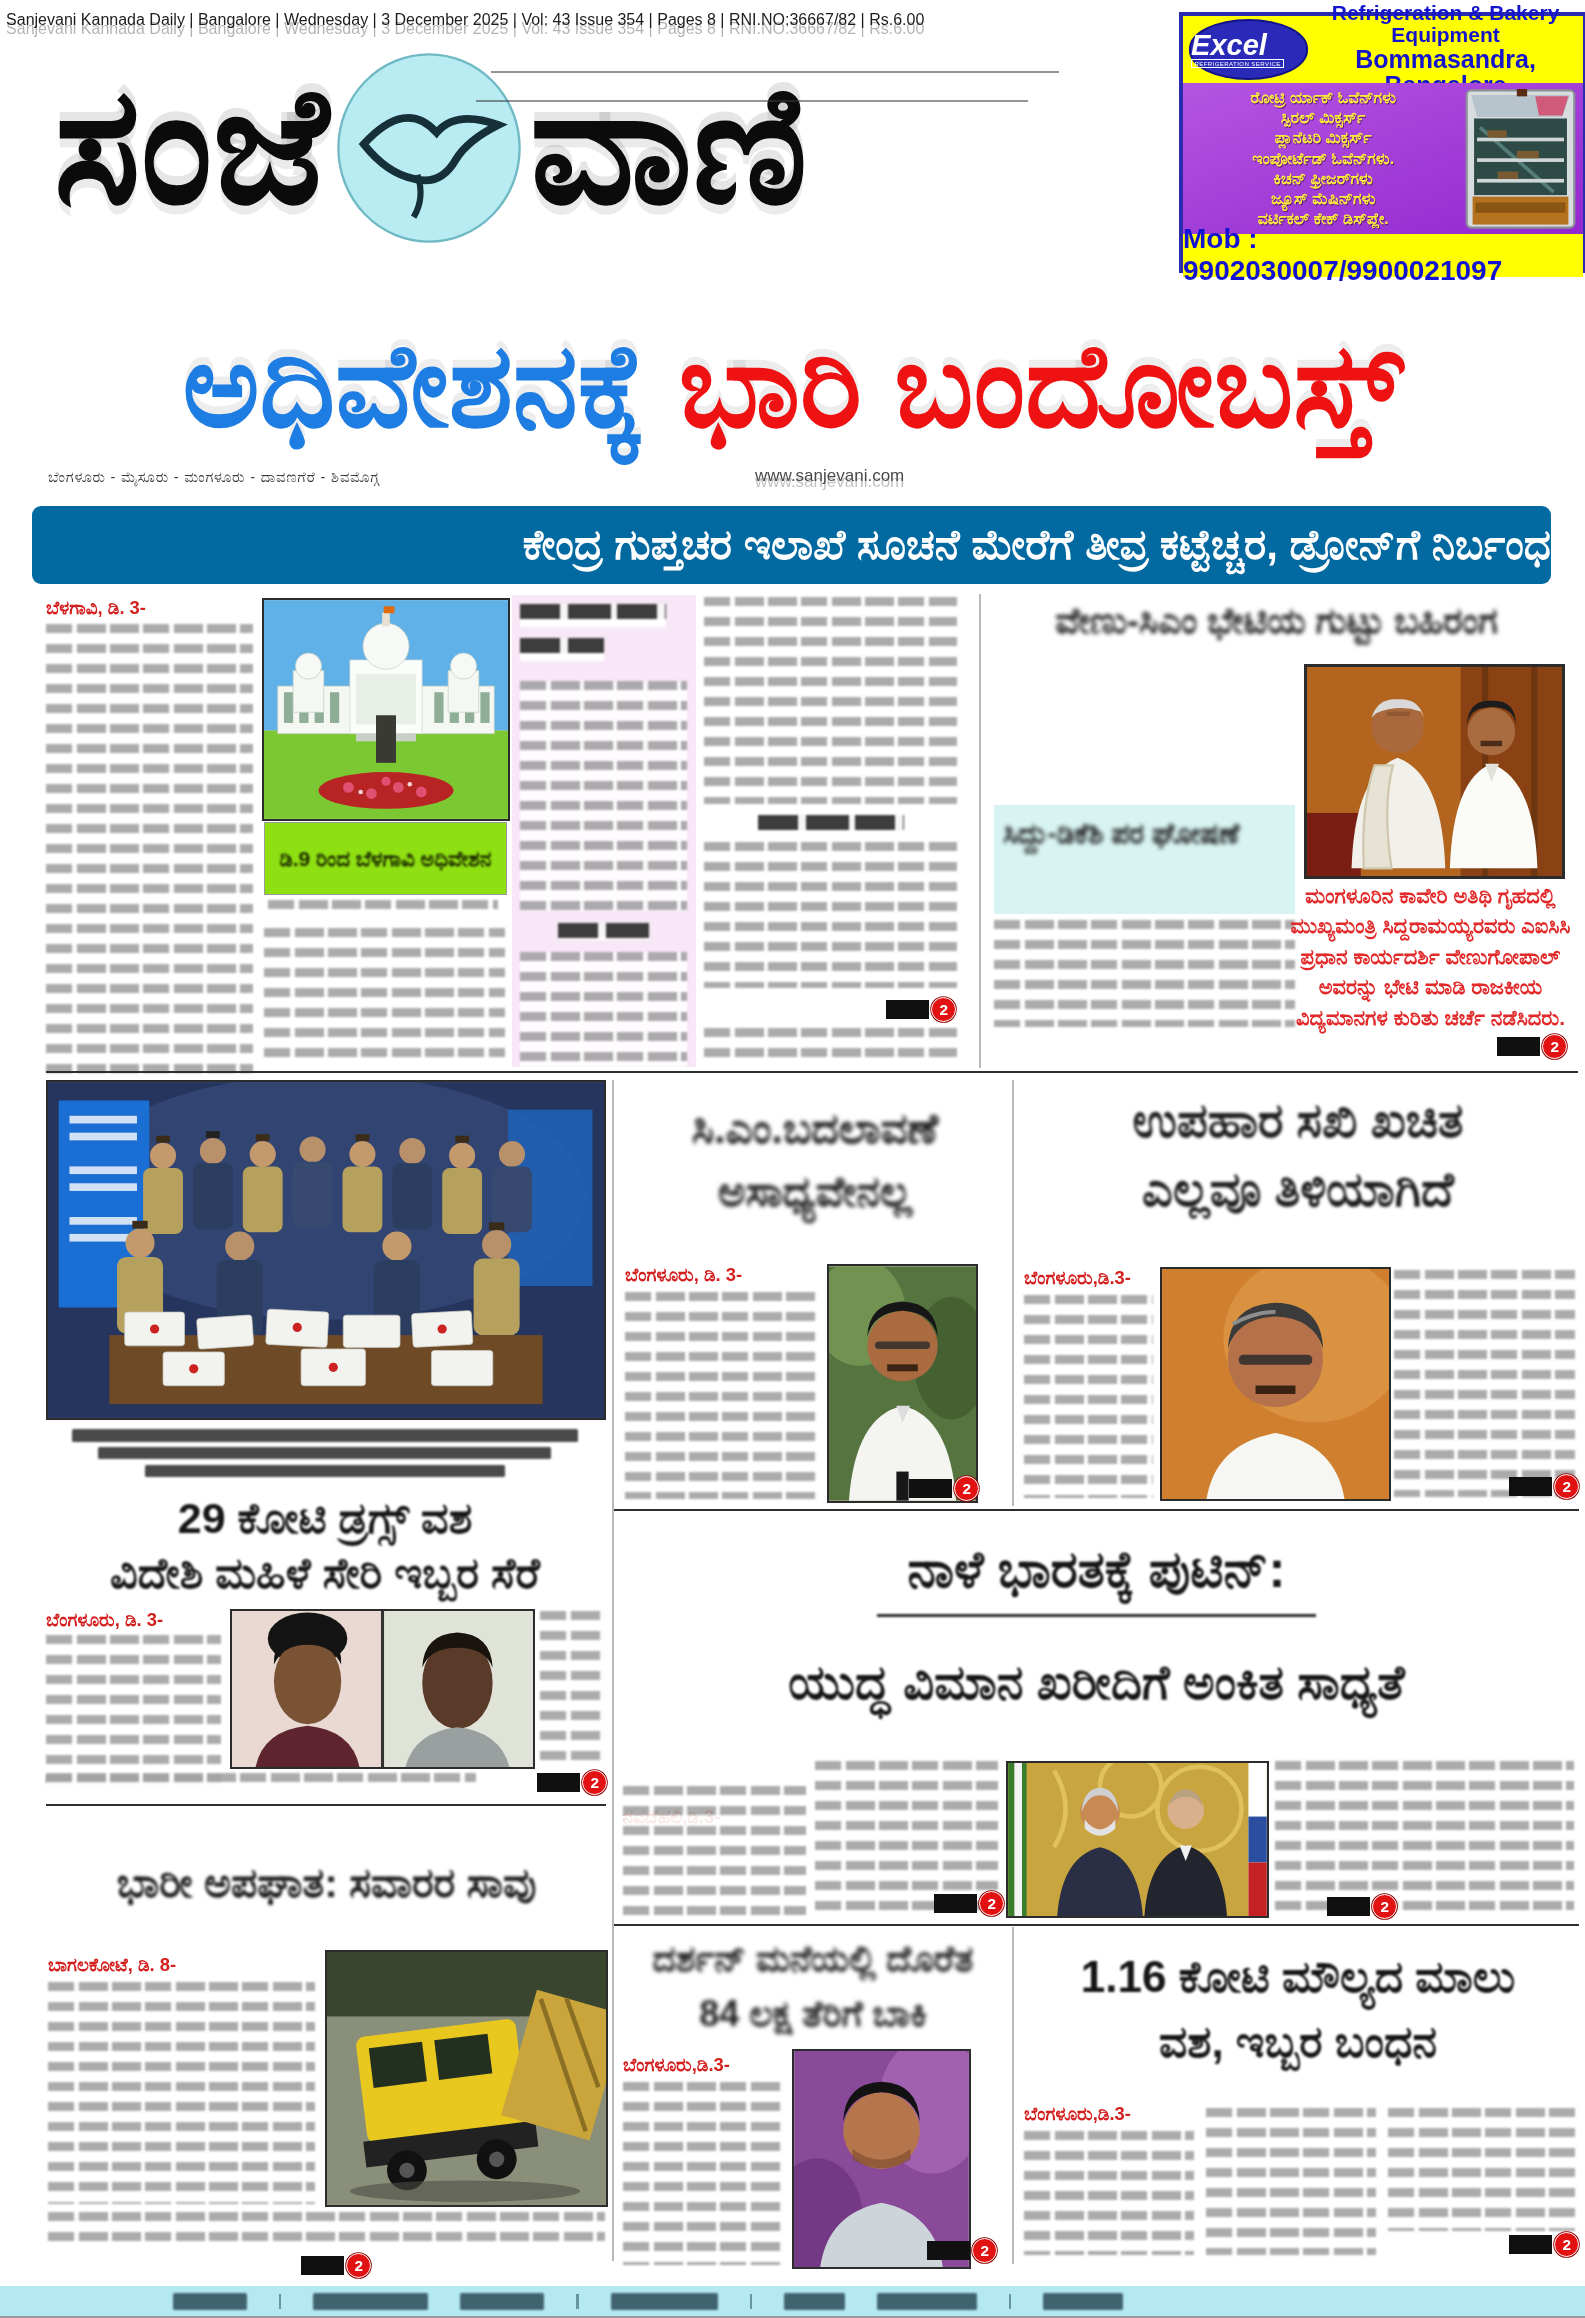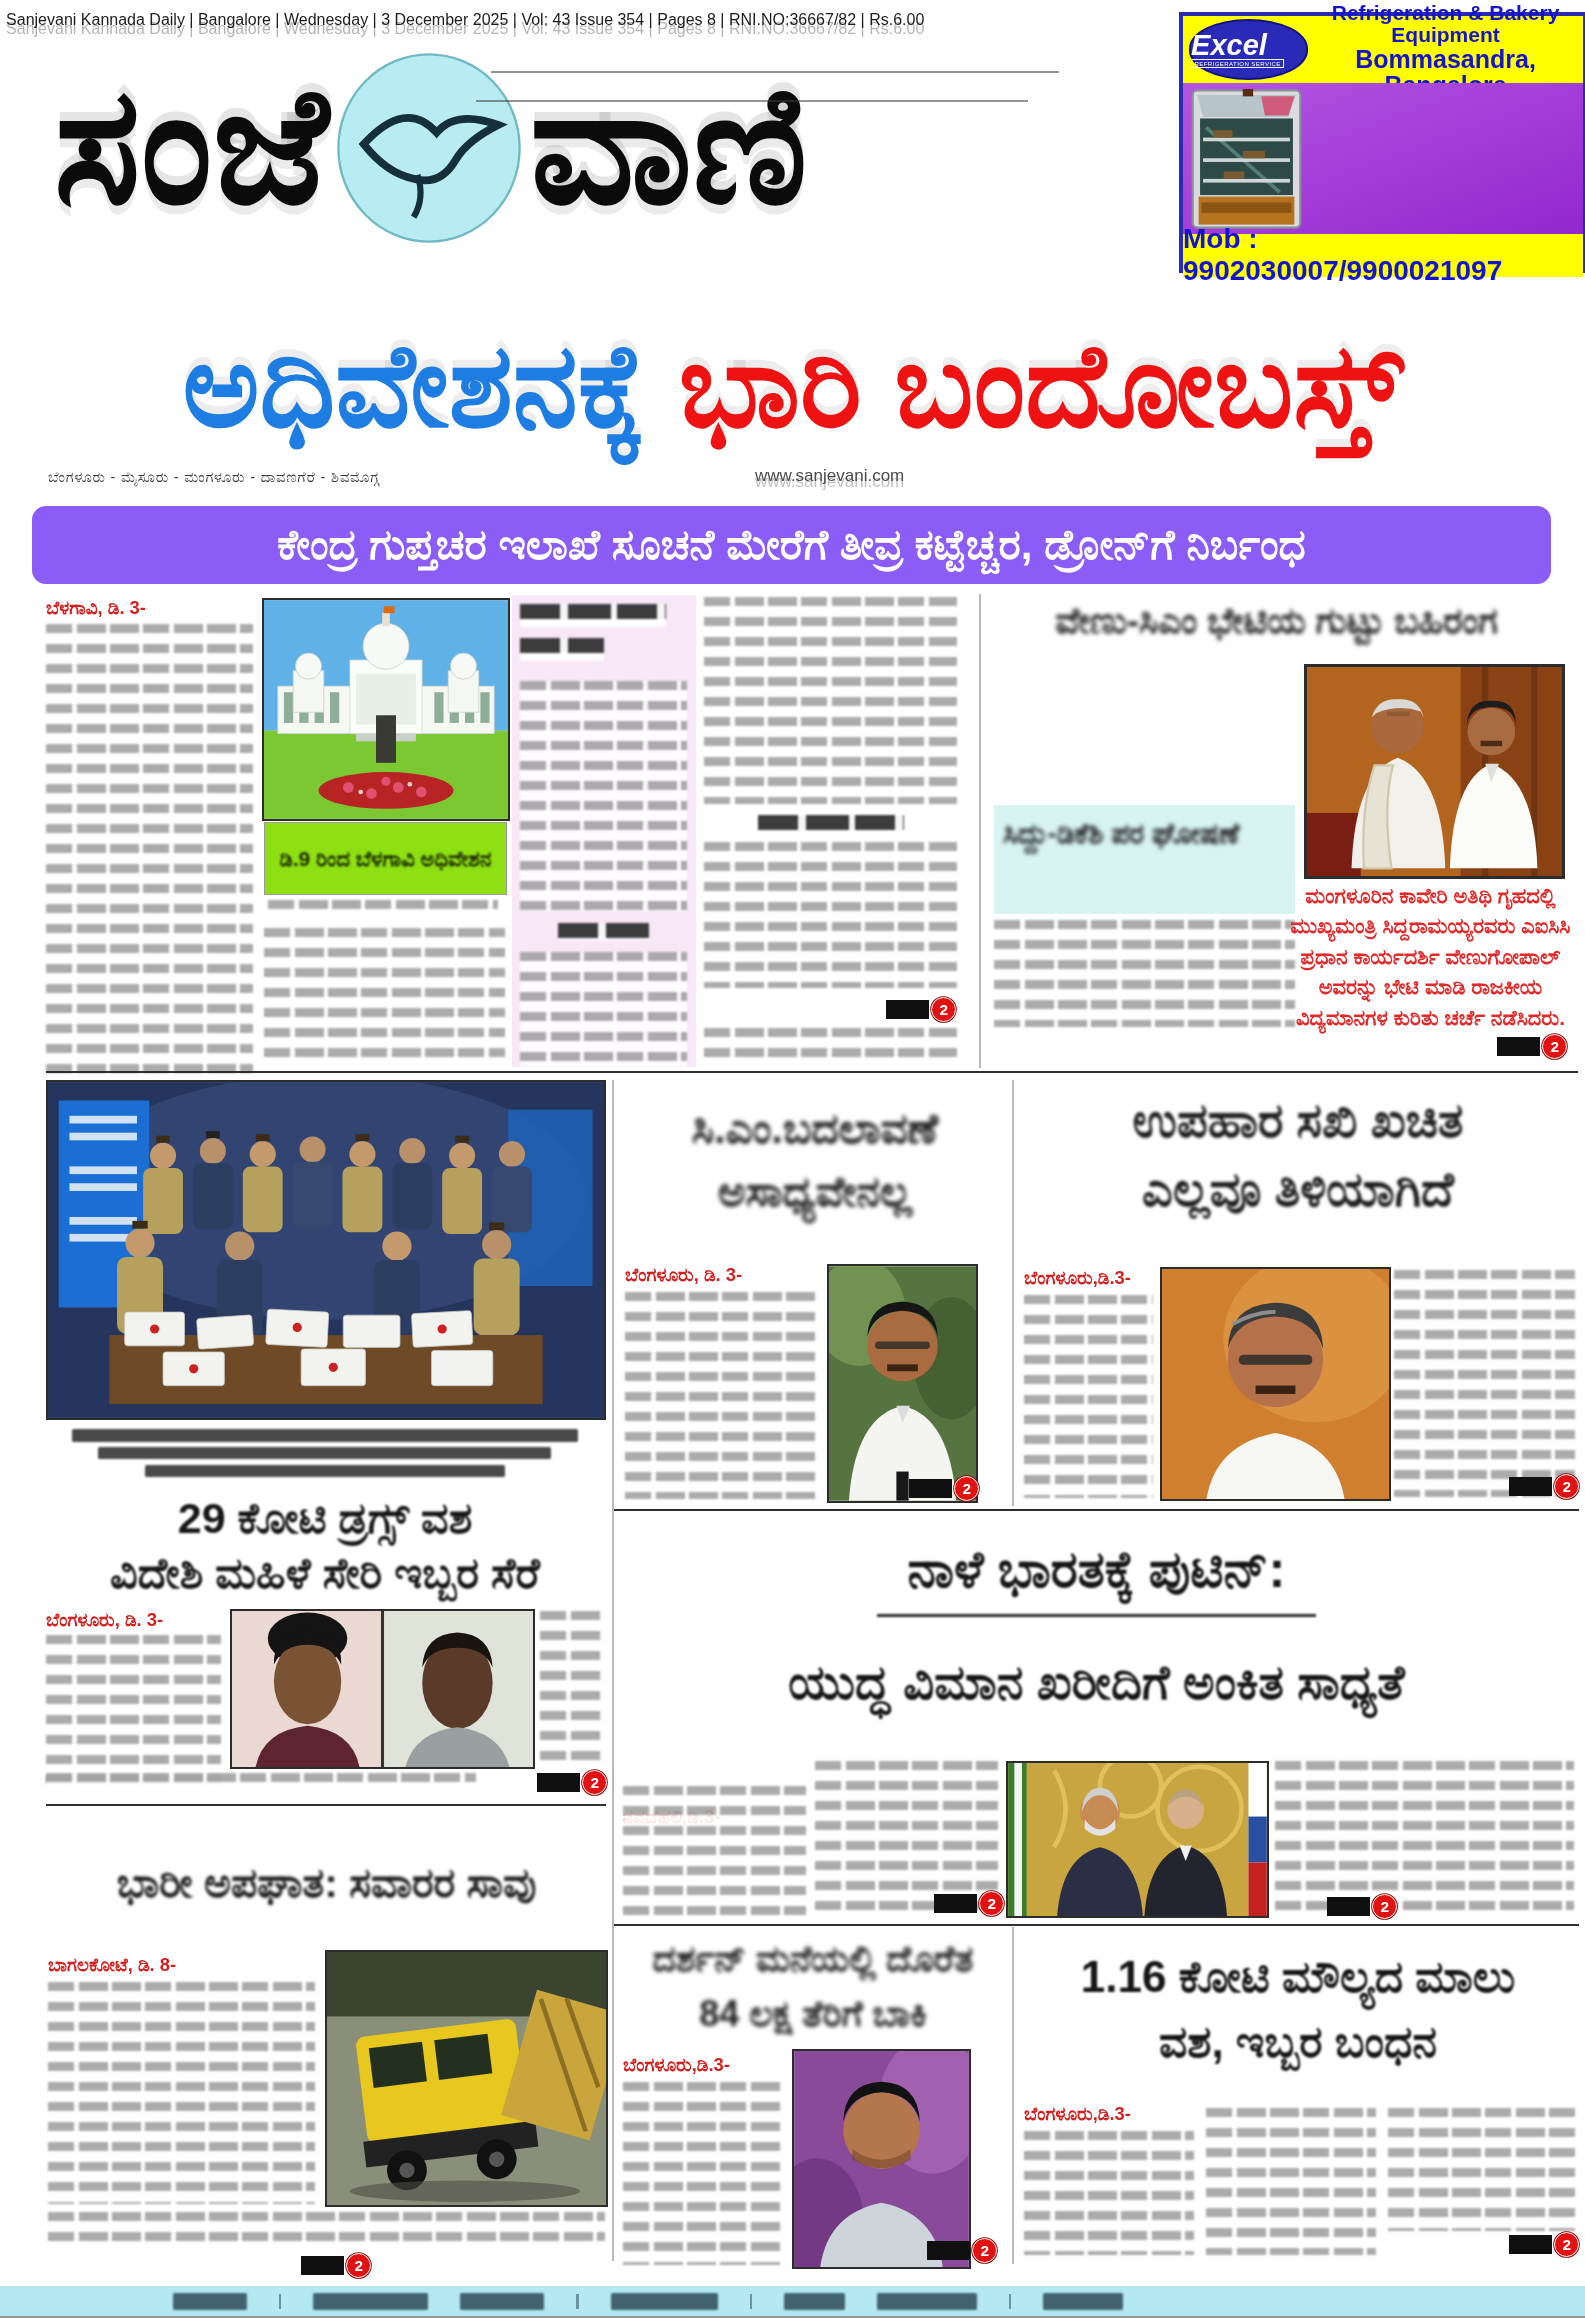--- a/index.html
+++ b/index.html
@@ -81,20 +81,29 @@
       <div class="ad-logo">
         <span class="l1">Excel</span>
         <span class="l2">REFRIGERATION SERVICE</span>
       </div>
       <div class="ad-title">
         <div style="font-size:21px;">Refrigeration &amp; Bakery Equipment</div>
         <div style="font-size:25px;">Bommasandra, Bangalore</div>
       </div>
     </div>
     <div class="ad-body">
+      <div class="ad-list">
+        <span>ರೋಟ್ರಿ ರ್ಯಾಕ್ ಓವೆನ್‌ಗಳು</span>
+        <span>ಸ್ಪಿರಲ್ ಮಿಕ್ಸರ್ಸ್</span>
+        <span>ಪ್ಲಾನೆಟರಿ ಮಿಕ್ಸರ್ಸ್</span>
+        <span>ಇಂಪೋರ್ಟೆಡ್ ಓವೆನ್‌ಗಳು.</span>
+        <span>ಕಿಚನ್ ಫ್ರೀಜರ್‌ಗಳು</span>
+        <span>ಜ್ಯೂಸ್ ಮೆಷಿನ್‌ಗಳು</span>
+        <span>ವರ್ಟಿಕಲ್ ಕೇಕ್ ಡಿಸ್‌ಪ್ಲೇ.</span>
+      </div>
       <svg width="115" height="140" viewBox="0 0 150 190" style="margin:1.5px 1.5px 0 3.1px;">
         <rect x="2" y="2" width="146" height="186" rx="6" fill="#d8dcdf" stroke="#8a9096" stroke-width="3"></rect>
         <polygon points="8,8 142,8 132,38 16,38" fill="#b8c4cc"></polygon>
         <polygon points="95,10 140,10 132,36 100,36" fill="#d05a7a"></polygon>
         <rect x="12" y="40" width="126" height="104" fill="#2e4a46"></rect>
         <line x1="20" y1="52" x2="120" y2="140" stroke="#6fa098" stroke-width="5" opacity=".6"></line>
         <rect x="16" y="66" width="118" height="5" fill="#cfd6d6"></rect>
         <rect x="16" y="94" width="118" height="5" fill="#cfd6d6"></rect>
         <rect x="16" y="122" width="118" height="5" fill="#cfd6d6"></rect>
         <rect x="30" y="56" width="26" height="10" fill="#7a5a30"></rect>
@@ -112,22 +121,22 @@
        font-weight:700;font-size:117px;line-height:176px;filter:blur(0.6px);
        text-shadow:0 -7.7px 0 rgba(0,0,0,.07);">
     <span style="color:#1e7de2;">ಅಧಿವೇಶನಕ್ಕೆ</span>
     <span style="color:#ee1212;">ಭಾರಿ ಬಂದೋಬಸ್ತ್</span>
   </div>
 
   <div class="abs" style="left:48px;top:469px;font-size:14.6px;color:#3a3a3a;letter-spacing:0.8px;filter:blur(0.5px);">ಬೆಂಗಳೂರು - ಮೈಸೂರು - ಮಂಗಳೂರು - ದಾವಣಗೆರೆ - ಶಿವಮೊಗ್ಗ</div>
   <div class="abs" style="left:755px;top:466px;font-size:17px;color:#4a4a4a;filter:blur(0.6px);
        text-shadow:0 6.1px 0 rgba(0,0,0,.25);">www.sanjevani.com</div>
 
-  <div class="abs" style="left:32px;top:506px;width:1519px;height:78px;background:#8b5cf6;border-radius:14px;
-       display:flex;align-items:center;justify-content:center;">
+  <div class="abs" style="left:32px;top:506px;width:1519px;height:78px;background:#0369a1;border-radius:9px;
+       display:flex;align-items:center;justify-content:flex-end;">
     <span style="color:#fff;font-weight:bold;font-size:42px;filter:blur(0.4px);">ಕೇಂದ್ರ ಗುಪ್ತಚರ ಇಲಾಖೆ ಸೂಚನೆ ಮೇರೆಗೆ ತೀವ್ರ ಕಟ್ಟೆಚ್ಚರ, ಡ್ರೋನ್‌ಗೆ ನಿರ್ಬಂಧ</span>
   </div>
 
   <div class="abs" style="left:46px;top:597px;width:207px;">
     <span class="dl">ಬೆಳಗಾವಿ, ಡಿ. 3-</span>
     <div class="fz" style="width:207px;height:449px;margin-top:4.6px;"></div>
   </div>
 
   <div class="abs photo" style="left:262px;top:598px;width:244px;height:219px;">
     <svg width="244" height="219" viewBox="0 0 318 285">

